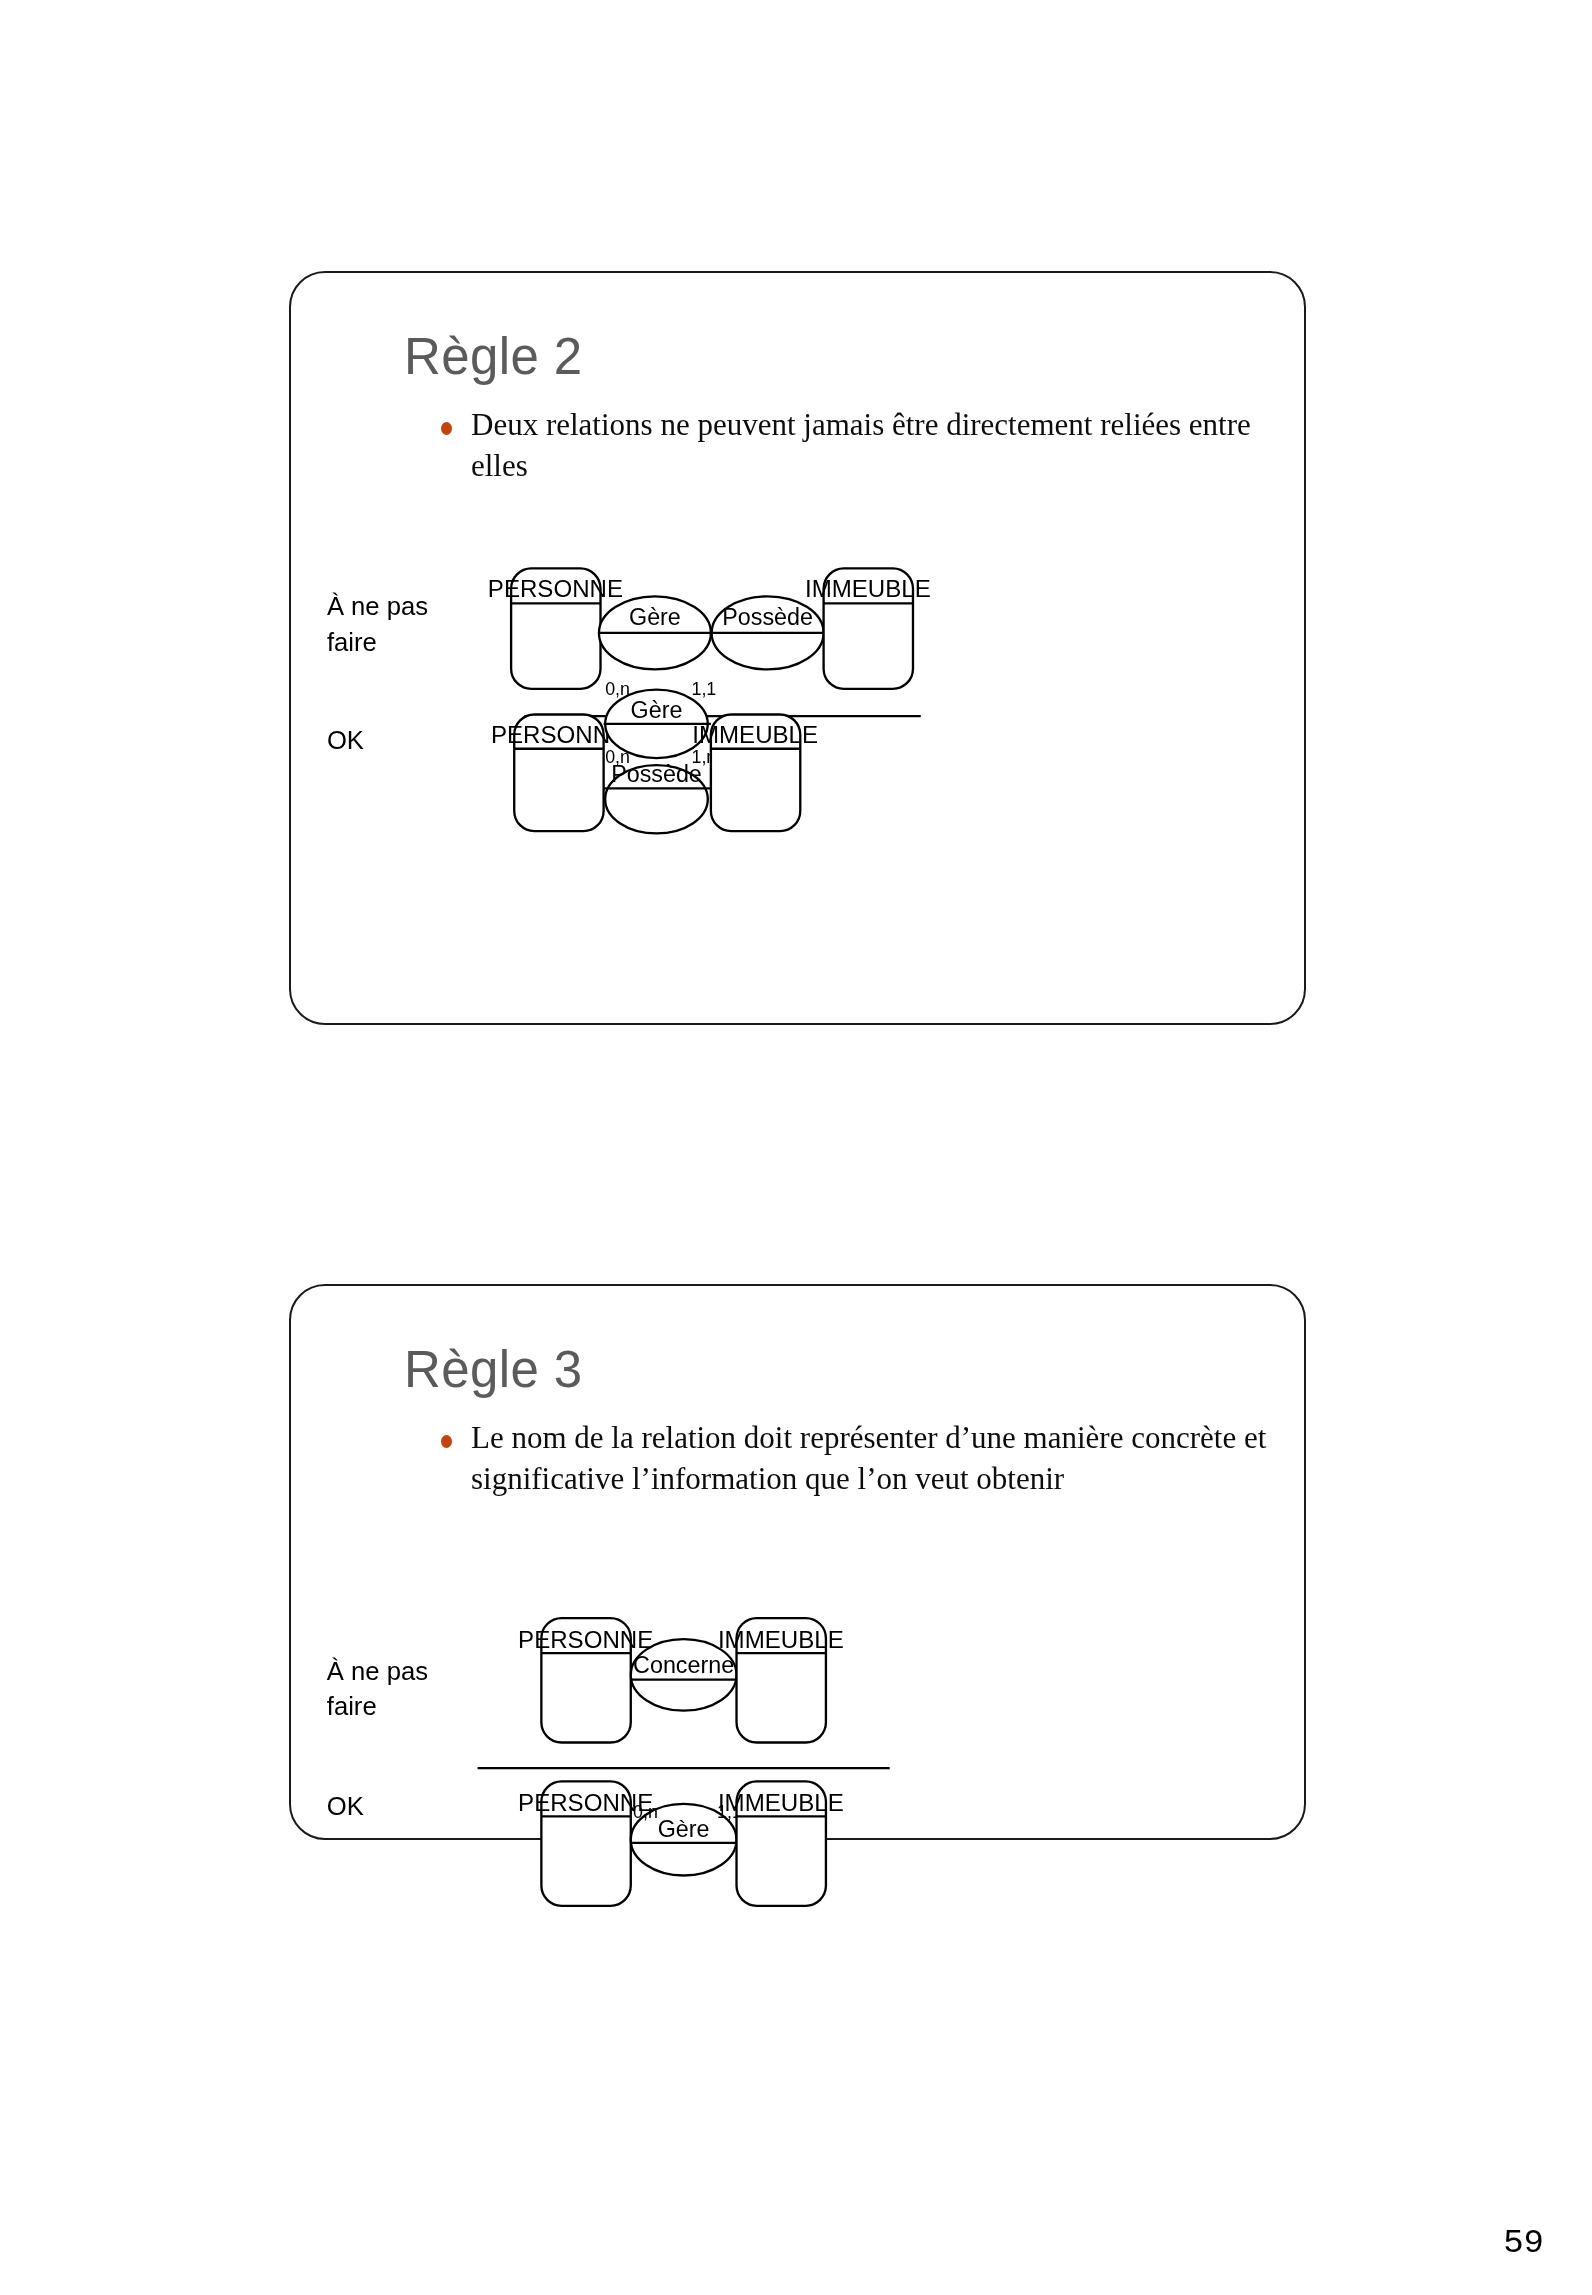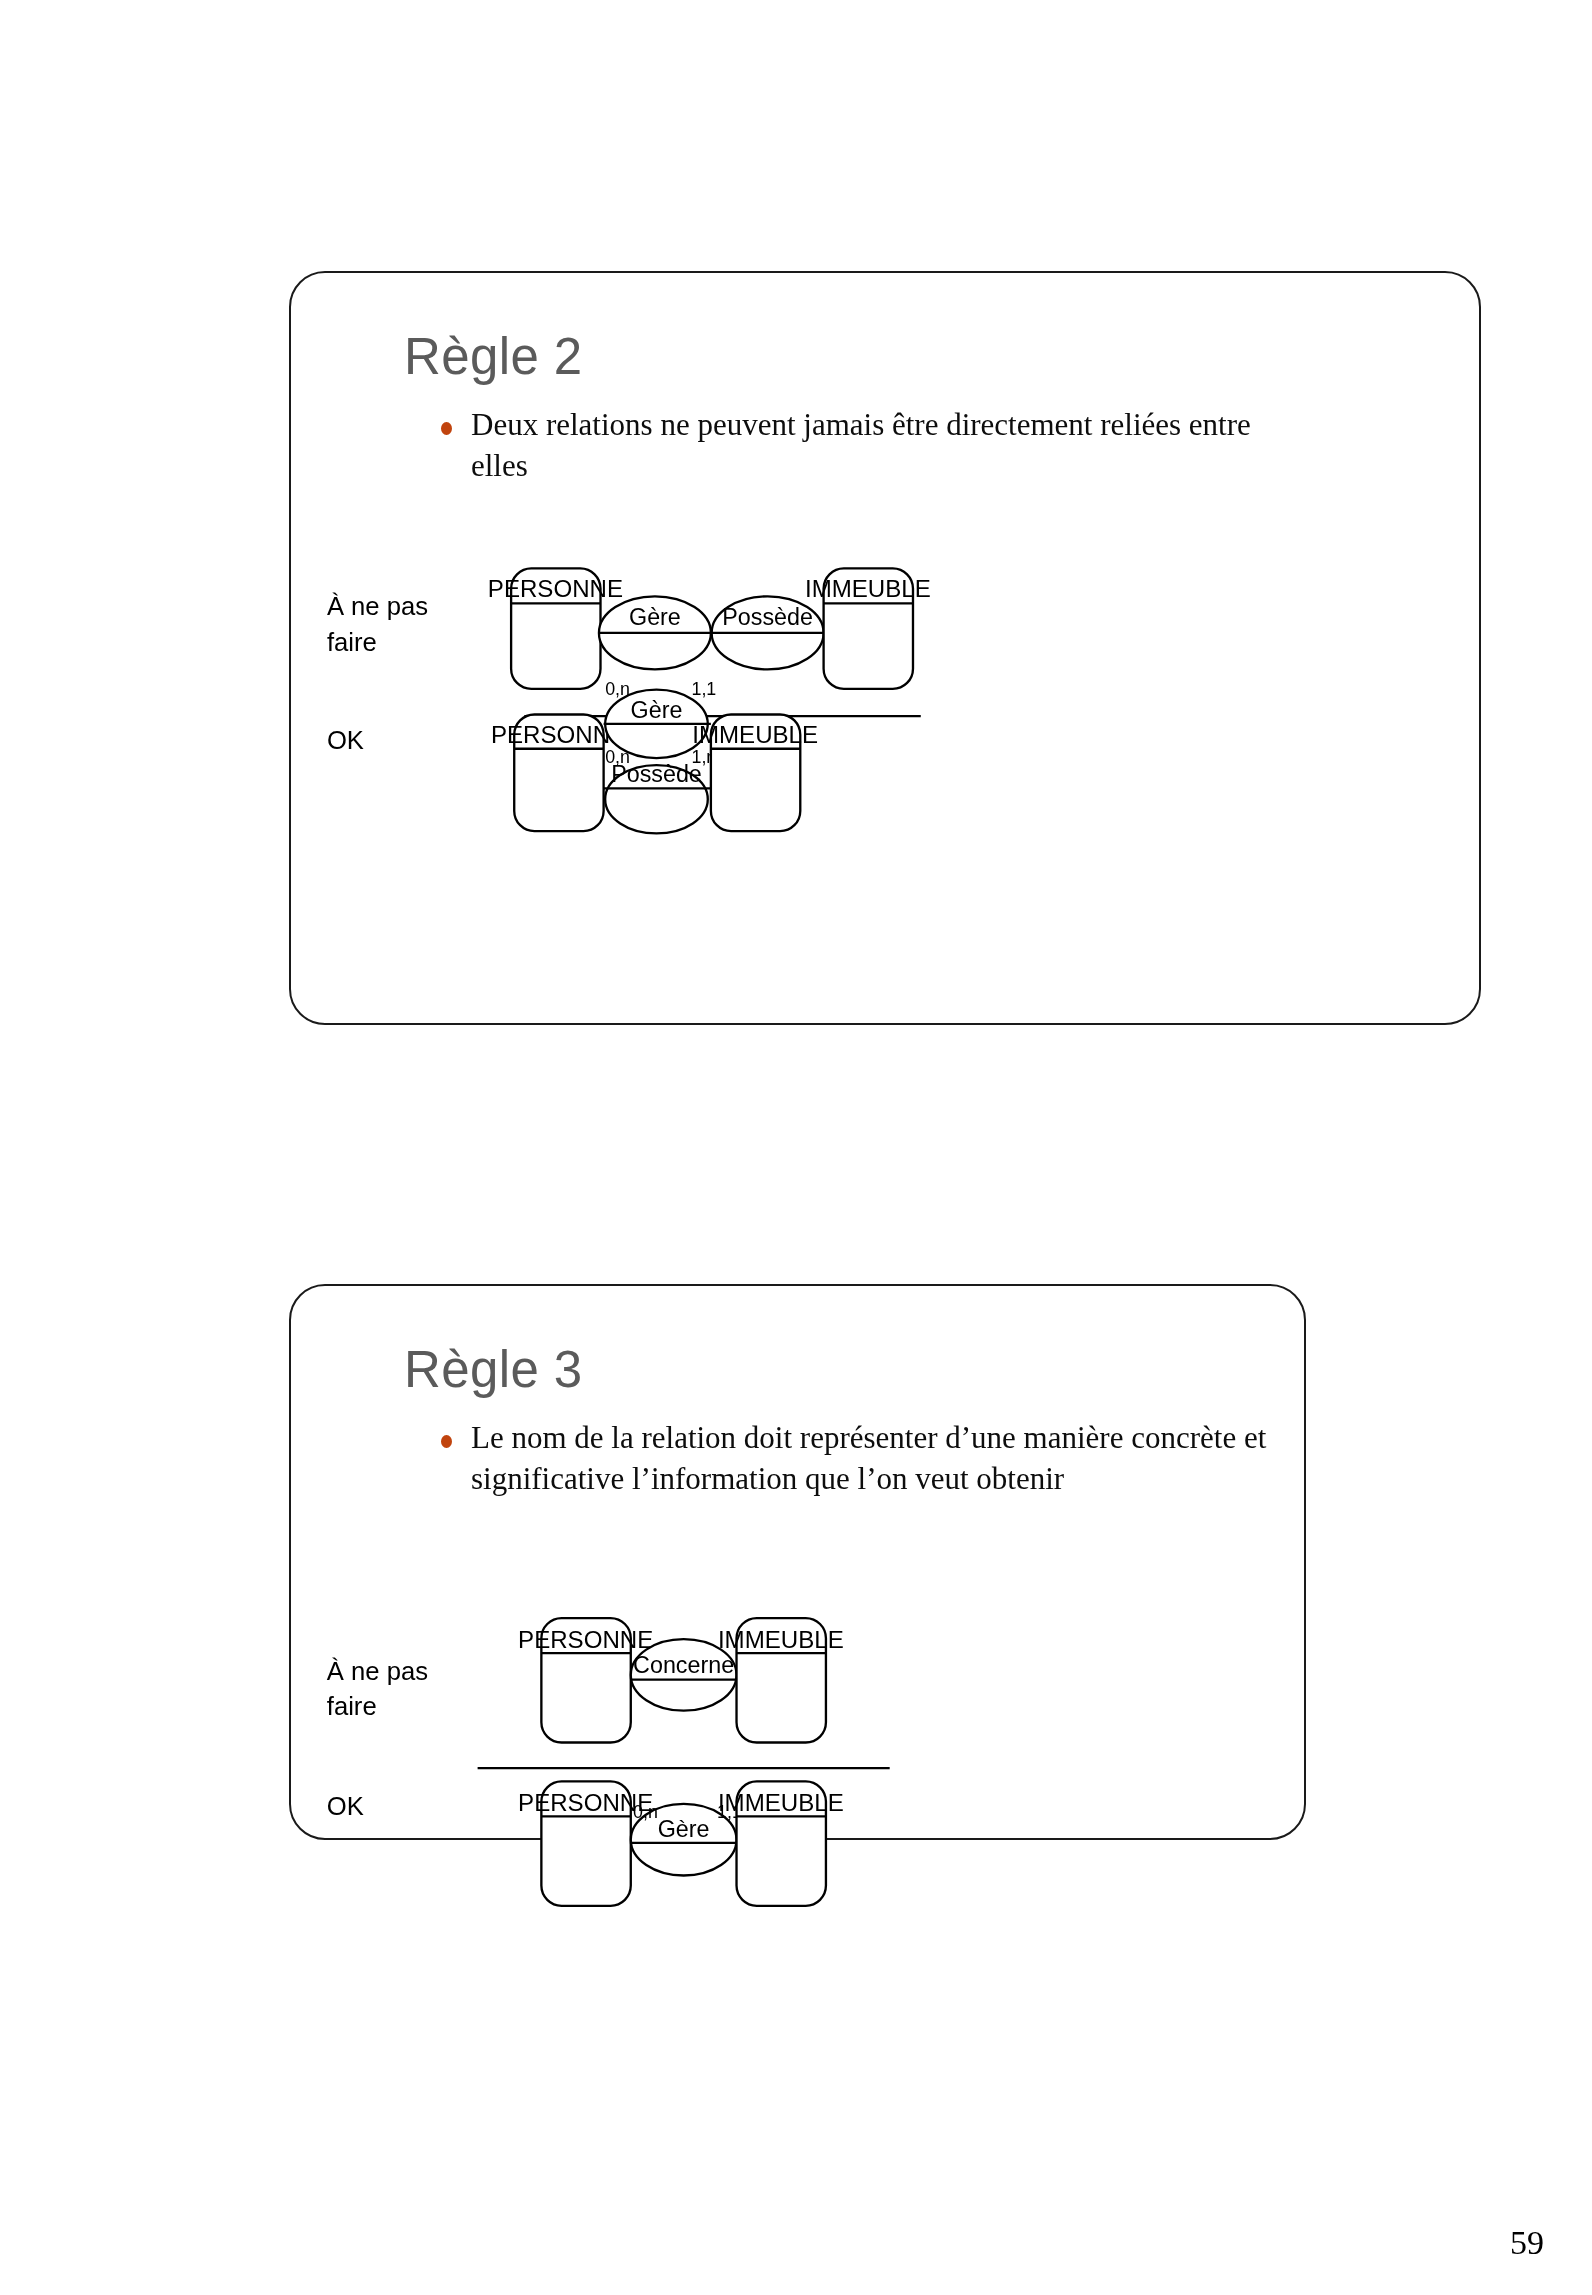--- a/index.html
+++ b/index.html
@@ -21,21 +21,21 @@
   }
 
   
   .slide {
     position: absolute;
     border: 2.3px solid #1a1a1a;
     border-radius: 36px;
     background: #ffffff;
     box-sizing: border-box;
   }
-  #slide-1 { left: 289px; top: 271px;  width: 1192px; height: 754px; }
+  #slide-1 { left: 289px; top: 271px;  width: 1017px; height: 754px; }
   #slide-2 { left: 289px; top: 1284px; width: 1017px; height: 556px; }
 
   .slide-title {
     position: absolute;
     left: 113px;
     top: 54px;
     font-family: "Liberation Sans", sans-serif;
     font-size: 51px;
     font-weight: 400;
     color: #5b5b5b;
@@ -126,21 +126,21 @@
     font-family: "Liberation Sans", sans-serif;
     font-size: 33px;
     fill: #000000;
   }
 
   
   #page-number {
     position: absolute;
     right: 48px;
     bottom: 33px;
-    font-family: Liberation Serif, serif;
+    font-family: Liberation Mono, monospace;
     font-size: 34px;
     color: #000000;
   }
 </style>
 </head>
 <body>
 
 <div class="page">
 
   <div class="slide" id="slide-1">

